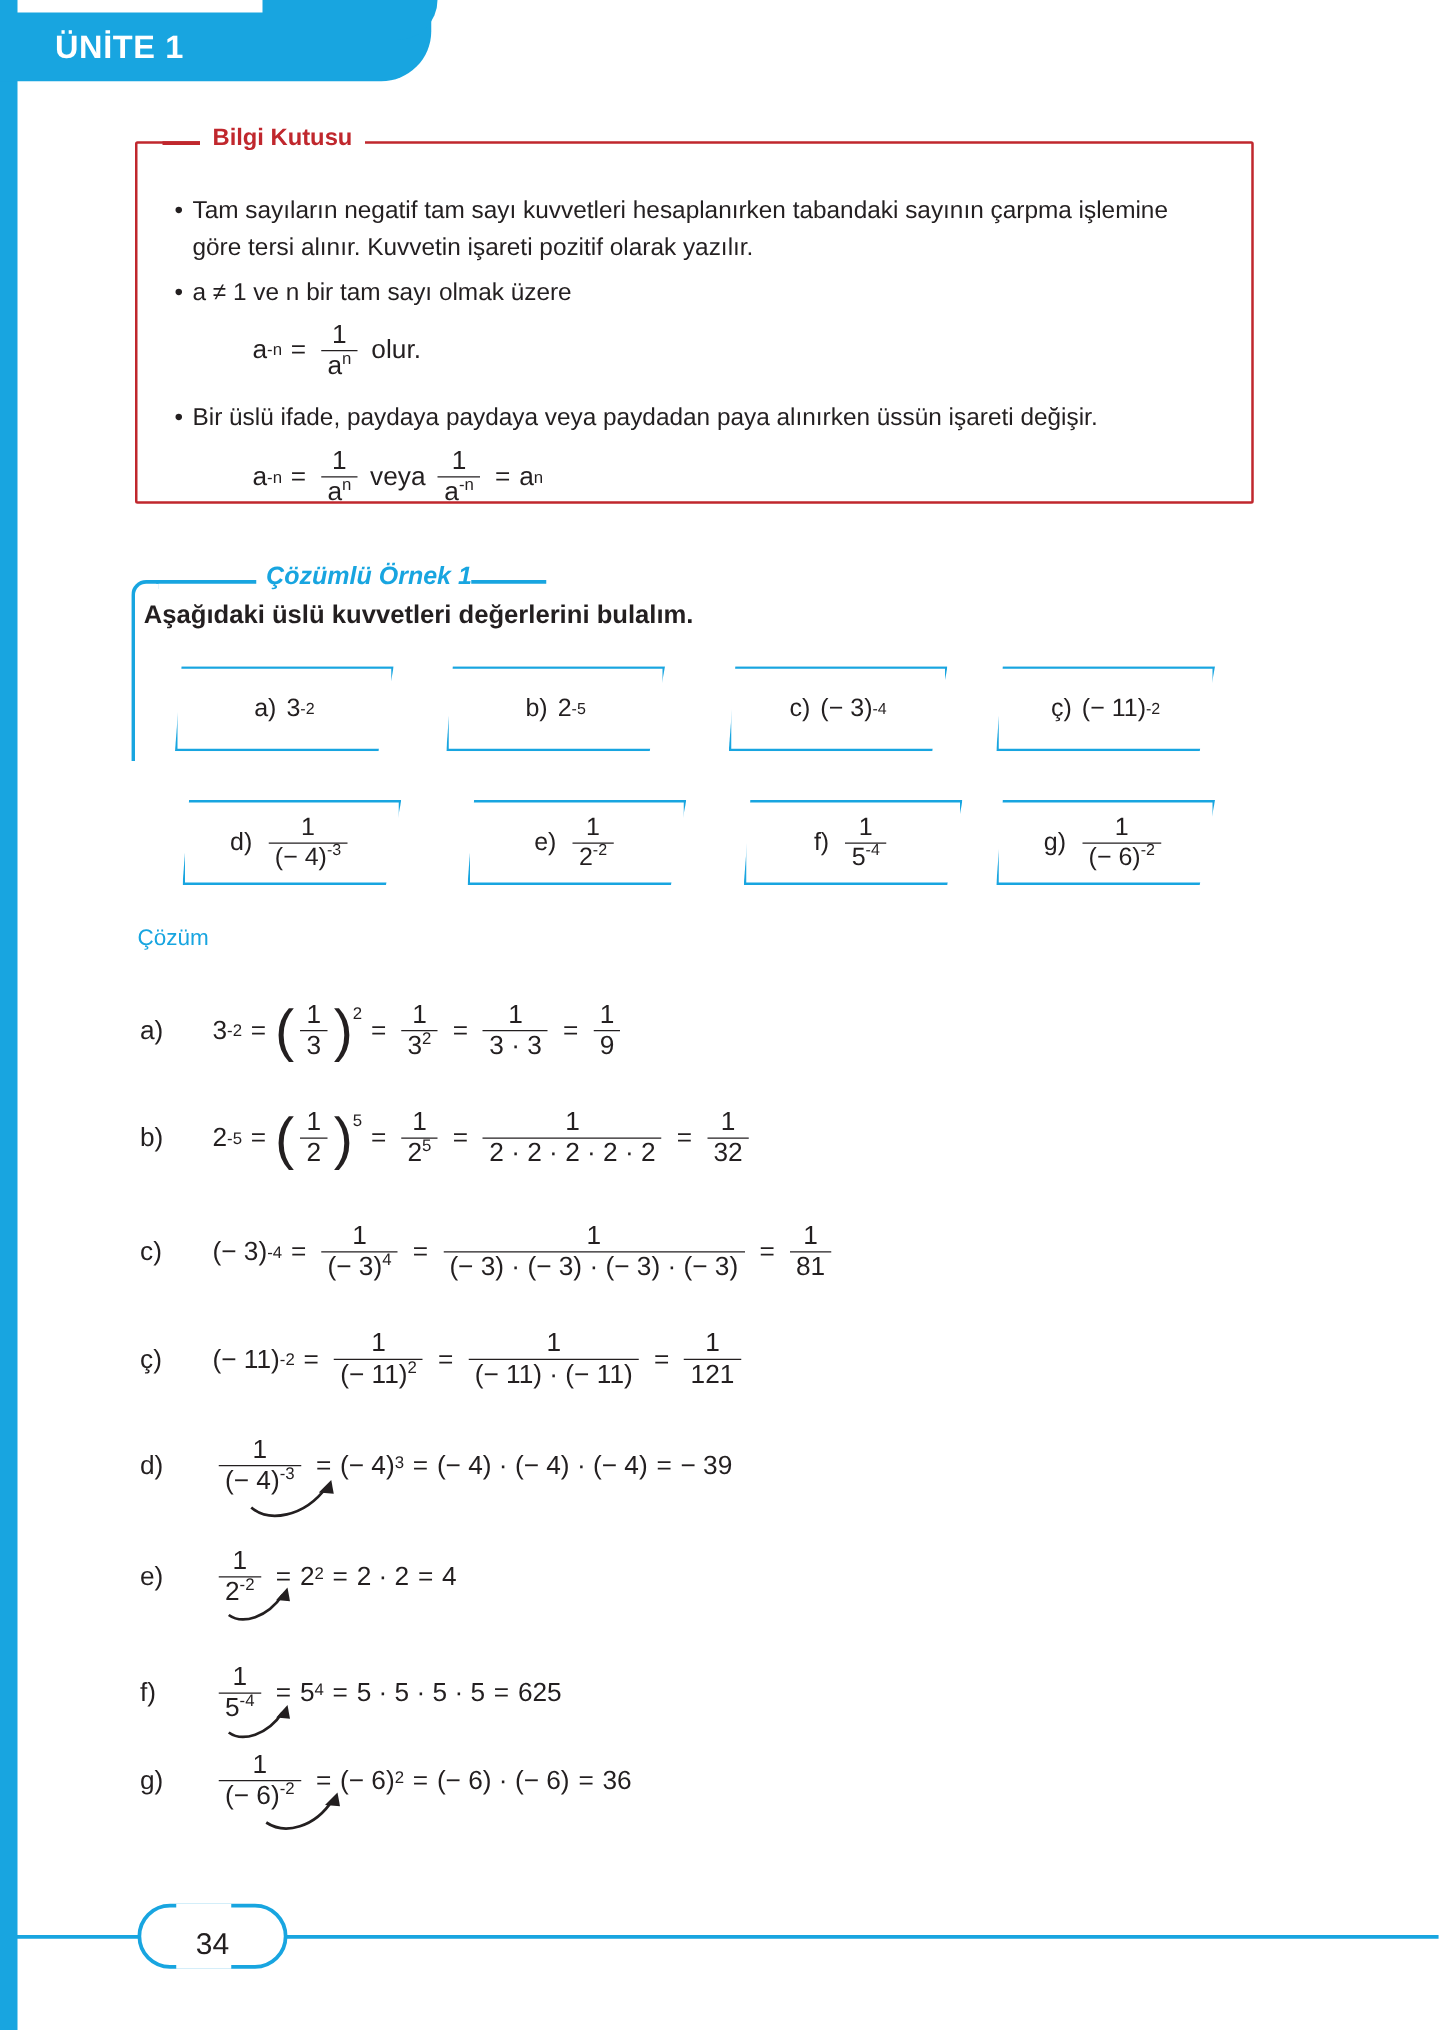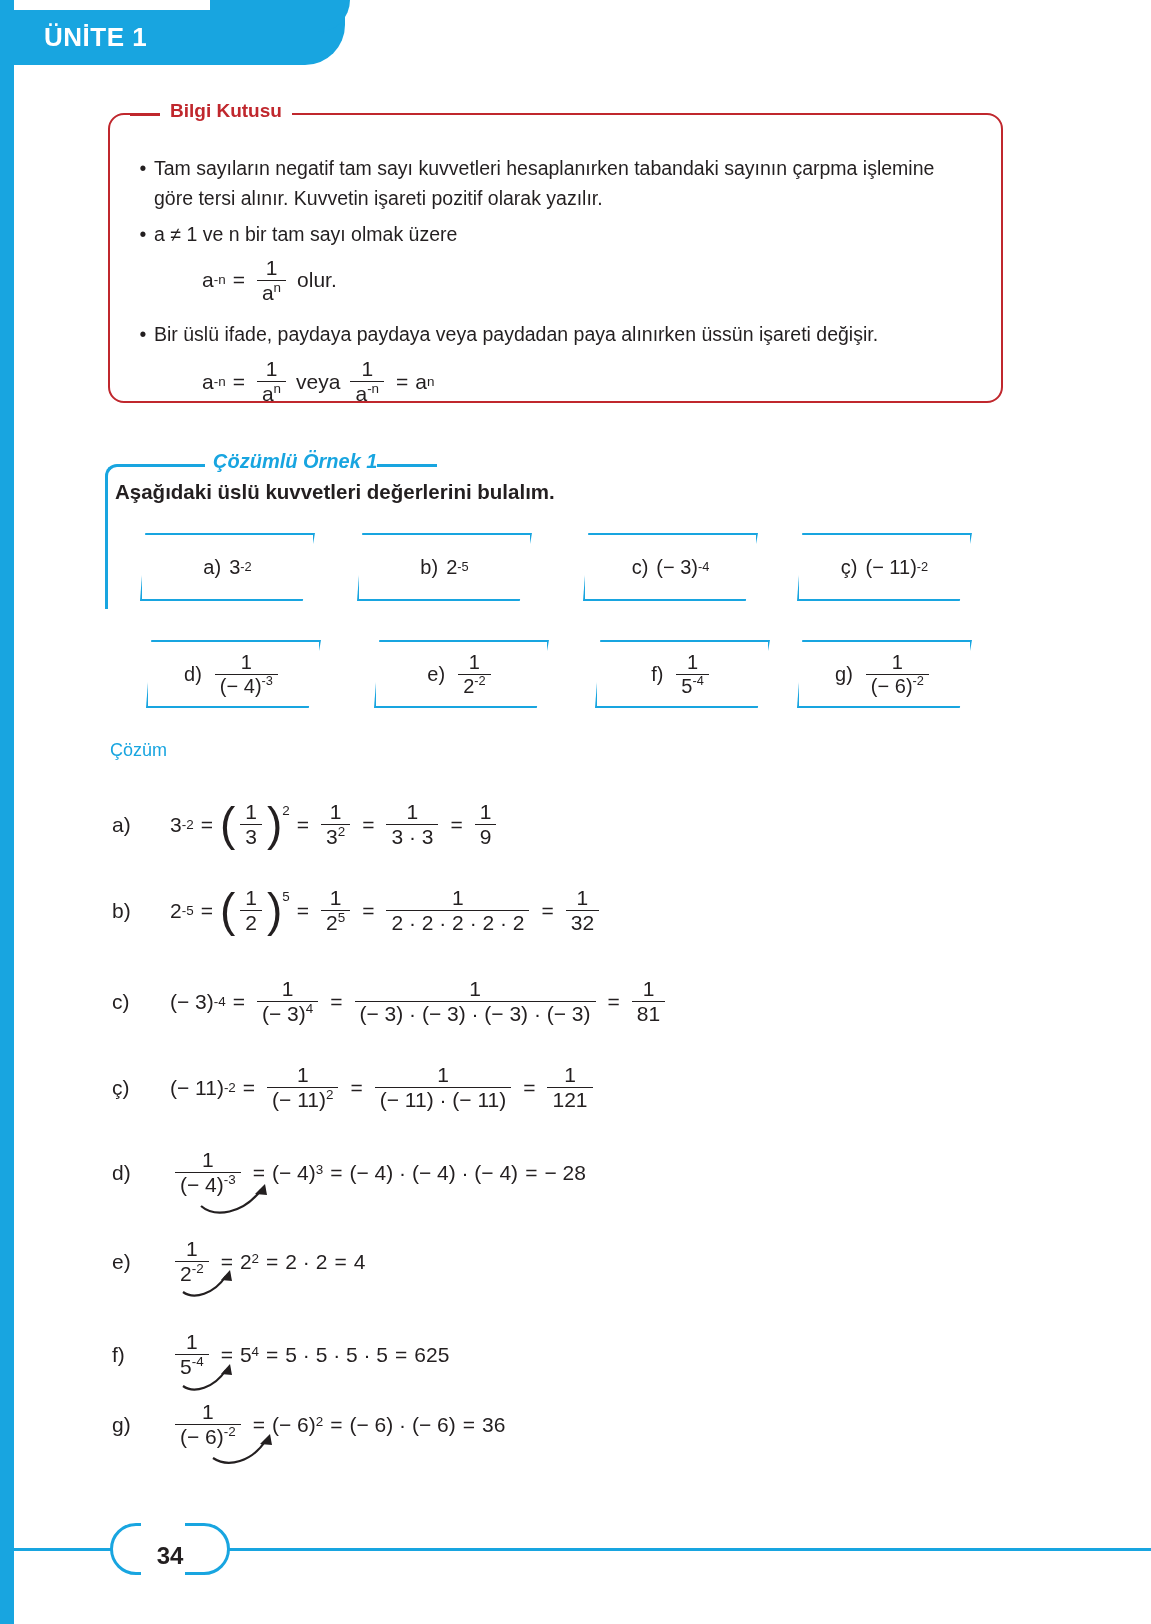--- a/index.html
+++ b/index.html
@@ -37,21 +37,21 @@
     margin-left:44px;
     color:#ffffff; font-size:26px; font-weight:bold;
     letter-spacing:0.5px;
   }
 
   
   .info-box {
     position:absolute; left:108px; top:113px;
     width:895px; height:290px;
     border:2.5px solid #c0272d;
-    border-radius:16px;
+    border-radius:2px;
   }
   .info-title {
     position:absolute; left:50px; top:-15px;
     background:#ffffff; padding:0 10px;
     color:#c0272d; font-size:19px; font-weight:bold;
   }
   .info-title-line-left {
     position:absolute; left:20px; top:-2px; width:30px; height:2.5px;
     background:#c0272d;
   }
@@ -148,21 +148,21 @@
     border-radius:26px;
     background:#ffffff;
     display:flex; align-items:center; justify-content:center;
   }
   .page-capsule::before{
     content:""; position:absolute; left:28px; top:-3px; width:44px; height:6px; background:#ffffff;
   }
   .page-capsule::after{
     content:""; position:absolute; left:28px; bottom:-3px; width:44px; height:6px; background:#ffffff;
   }
-  .page-num { font-size:24px; font-weight:bold; position:relative; z-index:3;margin-top:13px; }
+  .page-num { font-size:24px; font-weight:normal; position:relative; z-index:3;margin-top:13px; }
 </style>
 </head>
 <body>
 
 <div class="left-edge"></div>
 
 <div class="unit-banner">
   <div class="cap"></div>
   <div class="unit-banner-label">ÜNİTE 1</div>
 </div>
@@ -425,21 +425,21 @@
   <span class="frac">
     <span class="num">1</span>
     <span class="den"><span>(− 4)</span><span class="sup">-3</span></span>
   </span>
   <span class="op">=</span>
   <span>(− 4)</span>
     <span class="sup" style="position:relative;top:-3px;">3</span>
   <span class="op">=</span>
   <span>(− 4) · (− 4) · (− 4)</span>
   <span class="op">=</span>
-  <span>− 28</span>
+  <span>− 39</span>
 </div>
 <svg class="arrow-svg" style="left:195px; top:1176px;" width="90" height="42" viewBox="0 0 90 42">
   <path d="M6,30 C20,42 48,38 66,14" stroke="#231f20" stroke-width="2.2" fill="none"></path>
   <path d="M70,8 L60,18 L72,19 Z" fill="#231f20"></path>
 </svg>
 
 <div class="sol" style="top:1237px;">
   <span class="tag">e)</span>
   <span class="frac">
     <span class="num">1</span>

